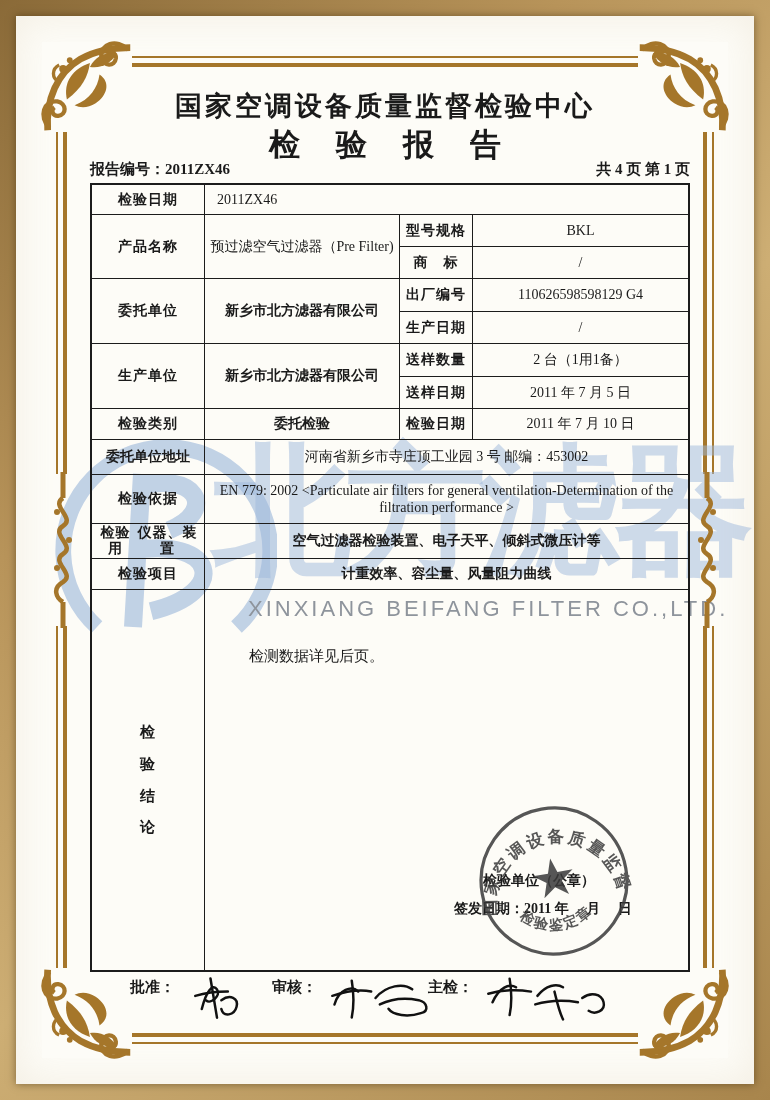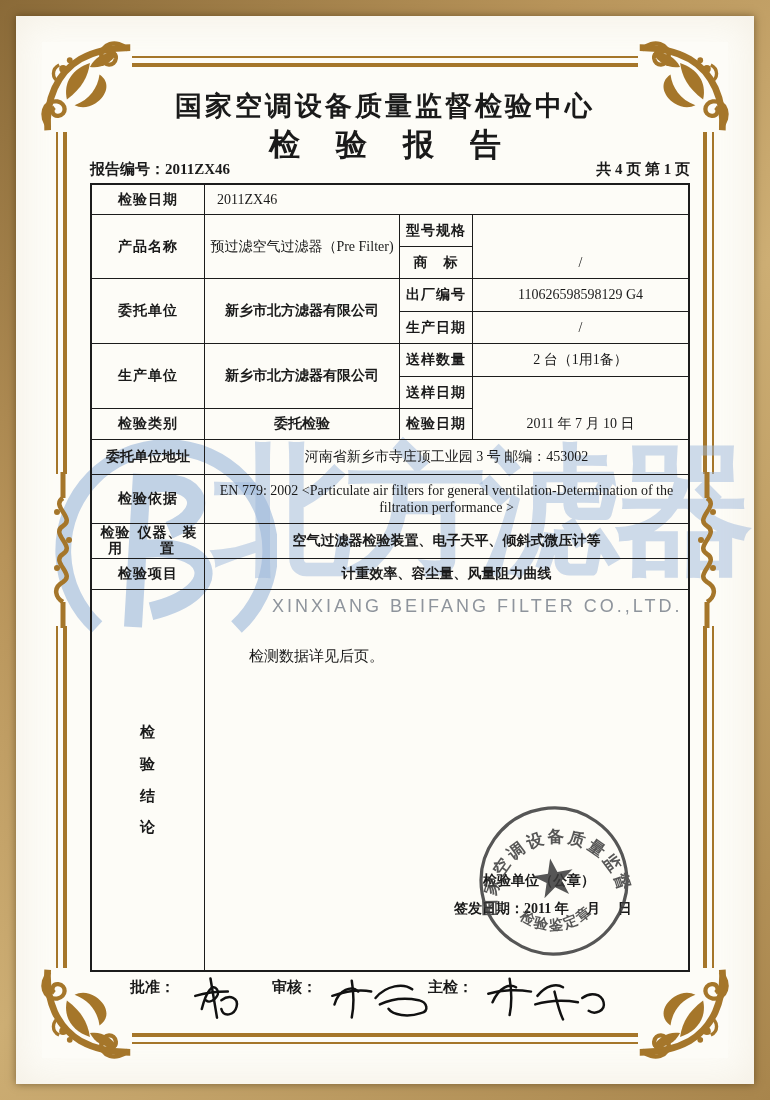--- a/index.html
+++ b/index.html
@@ -23,21 +23,21 @@
   
   #wm-logo{position:absolute;left:52px;top:438px;width:225px;height:225px;opacity:.75;z-index:1;}
   #wm-text{
     position:absolute;left:212px;top:452px;z-index:1;white-space:nowrap;
     font-size:140px;font-weight:700;letter-spacing:-6px;line-height:1;
     color:rgba(158,184,219,.5);
     font-family:Liberation Mono, monospace;
   }
   #wm-en{
     position:absolute;left:248px;top:596px;z-index:1;white-space:nowrap;
-    font-size:18px;letter-spacing:3px;color:#8e949c;font-family:"Liberation Sans","DejaVu Sans",sans-serif;margin-left:24px;
+    font-size:22px;letter-spacing:3px;color:#8e949c;font-family:"Liberation Sans","DejaVu Sans",sans-serif;
   }
   
   #org-title{position:absolute;left:0;top:88px;width:770px;text-align:center;font-size:27px;font-weight:700;letter-spacing:3px;z-index:4;}
   #doc-title{position:absolute;left:0;top:124px;width:770px;text-align:center;font-size:31px;font-weight:700;letter-spacing:36px;text-indent:36px;z-index:4;}
   #report-line{position:absolute;left:90px;top:160px;width:600px;display:flex;justify-content:space-between;font-size:15px;font-weight:700;z-index:4;}
   
   #report-table{
     position:absolute;left:90px;top:183px;width:600px;height:789px;z-index:4;
     display:grid;box-sizing:border-box;border:2px solid #1c1c1c;
     grid-template-columns:113px 195px 73px 215px;
@@ -137,35 +137,37 @@
   </div>
 
   <div id="report-table">
 
     <div class="cell lbl" style="grid-area:1/1/2/2">检验日期</div>
     <div class="cell left last-col" style="grid-area:1/2/2/5">2011ZX46</div>
 
     <div class="cell lbl" style="grid-area:2/1/4/2">产品名称</div>
     <div class="cell" style="grid-area:2/2/4/3">预过滤空气过滤器（Pre Filter)</div>
     <div class="cell lbl" style="grid-area:2/3/3/4">型号规格</div>
+    <div class="cell last-col" style="grid-area:2/4/3/5">BKL</div>
     <div class="cell lbl" style="grid-area:3/3/4/4">商　标</div>
     <div class="cell last-col" style="grid-area:3/4/4/5">/</div>
 
     <div class="cell lbl" style="grid-area:4/1/6/2">委托单位</div>
     <div class="cell" style="grid-area:4/2/6/3;font-weight:700">新乡市北方滤器有限公司</div>
     <div class="cell lbl" style="grid-area:4/3/5/4">出厂编号</div>
     <div class="cell last-col" style="grid-area:4/4/5/5">110626598598129 G4</div>
     <div class="cell lbl" style="grid-area:5/3/6/4">生产日期</div>
     <div class="cell last-col" style="grid-area:5/4/6/5">/</div>
 
     <div class="cell lbl" style="grid-area:6/1/8/2">生产单位</div>
     <div class="cell" style="grid-area:6/2/8/3;font-weight:700">新乡市北方滤器有限公司</div>
     <div class="cell lbl" style="grid-area:6/3/7/4">送样数量</div>
     <div class="cell last-col" style="grid-area:6/4/7/5">2 台（1用1备）</div>
     <div class="cell lbl" style="grid-area:7/3/8/4">送样日期</div>
+    <div class="cell last-col" style="grid-area:7/4/8/5">2011 年 7 月 5 日</div>
 
     <div class="cell lbl" style="grid-area:8/1/9/2">检验类别</div>
     <div class="cell" style="grid-area:8/2/9/3;font-weight:700">委托检验</div>
     <div class="cell lbl" style="grid-area:8/3/9/4">检验日期</div>
     <div class="cell last-col" style="grid-area:8/4/9/5">2011 年 7 月 10 日</div>
 
     <div class="cell lbl" style="grid-area:9/1/10/2;letter-spacing:0">委托单位地址</div>
     <div class="cell last-col" style="grid-area:9/2/10/5;font-weight:400">河南省新乡市寺庄顶工业园 3 号  邮编：453002</div>
 
     <div class="cell lbl" style="grid-area:10/1/11/2">检验依据</div>

